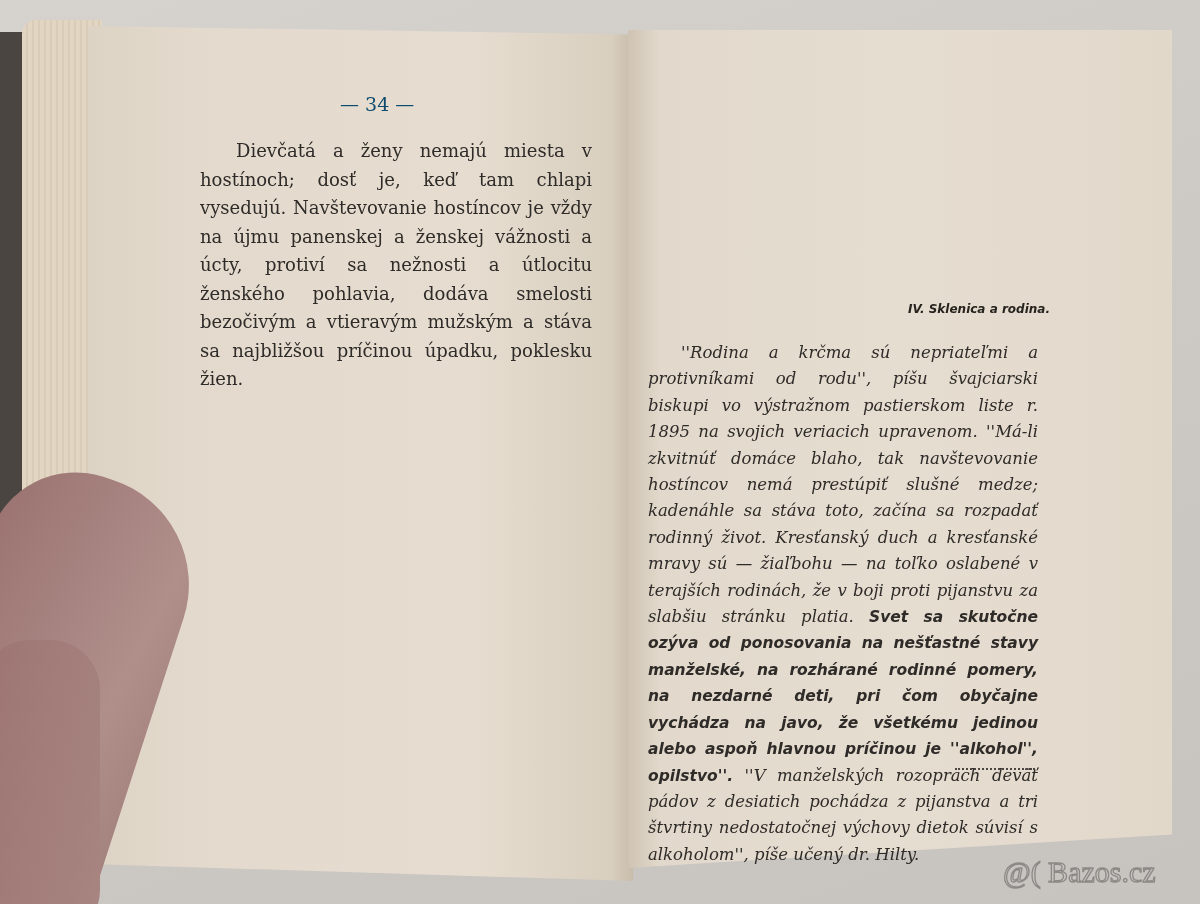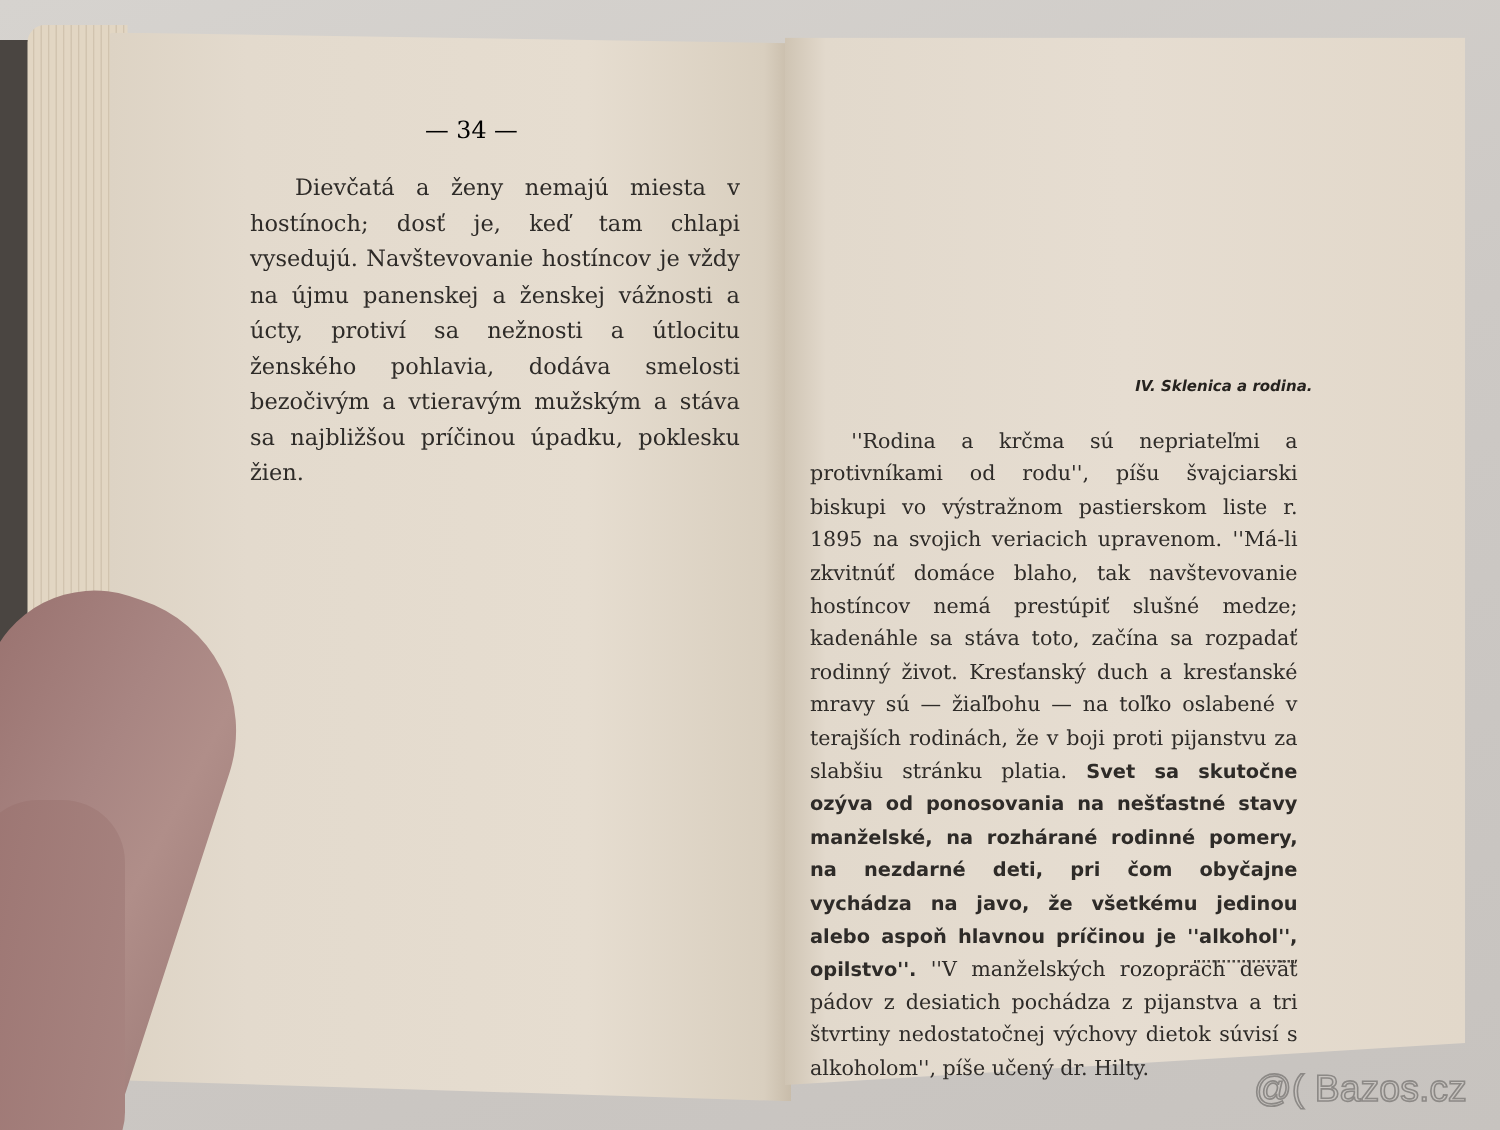--- a/index.html
+++ b/index.html
@@ -22,56 +22,56 @@
     background: linear-gradient(90deg, #ddd3c4 0%, #e3dacd 20%, #e6ddd0 70%, #d9cfbf 96%, #c8bcaa 100%);
     border-radius: 2px 0 0 2px;
     clip-path: polygon(0 0, 100% 1%, 100% 100%, 0 98%);
   }
   .page-right {
     position: absolute; left: 628px; top: 30px; width: 544px; height: 838px;
     background: linear-gradient(90deg, #cfc4b3 0%, #e2d9cc 6%, #e6ddd1 50%, #e2d8ca 100%);
     clip-path: polygon(0 0, 100% 0, 100% 96%, 0 100%);
   }
   .page-number {
-    position: absolute; left: 340px; top: 93px; font-size: 19px; color: #000000;
+    position: absolute; left: 340px; top: 93px; font-size: 19px; color: #0c4a6e;
   }
   .text-left {
     position: absolute; left: 200px; top: 137px; width: 392px;
     font-size: 18px; line-height: 28.5px; color: #2e2b28;
     text-align: justify; text-indent: 0;
   }
   .text-left p { margin: 0; text-indent: 2em; }
   .chapter-title {
     position: absolute; left: 640px; top: 302px; width: 410px; text-align: right;
     font-family: "DejaVu Sans", sans-serif; font-weight: bold; font-size: 12px; color: #26231f; font-style: italic;
   }
   .text-right {
     position: absolute; left: 648px; top: 340px; width: 390px;
-    font-size: 16.5px; line-height: 26.4px; color: #2e2b28; text-align: justify;
+    font-size: 16.5px; line-height: 26.4px; color: #2e2b28; text-align: justify; font-style: italic;
   }
   .text-right p { margin: 0; text-indent: 2em; }
   .text-right b { font-family: "DejaVu Sans", sans-serif; font-weight: bold; font-size: 15.5px; }
   .ink-mark {
     position: absolute; left: 955px; top: 768px; width: 80px; height: 3px;
     border-top: 2px dotted #4a4540;
   }
   .finger {
     position: absolute; left: -60px; top: 470px; width: 210px; height: 470px;
     background: linear-gradient(100deg, #9a7370 0%, #a88582 45%, #b08e89 70%, #a2807c 100%);
     border-radius: 90px 110px 40px 40px;
     transform: rotate(18deg);
   }
   .finger2 {
     position: absolute; left: -20px; top: 640px; width: 120px; height: 300px;
     background: linear-gradient(100deg, #9c7572, #a88581);
     border-radius: 50px;
   }
   .watermark {
     position: absolute; left: 1003px; top: 855px;
-    font-family: Liberation Sans, sans-serif; font-size: 30px; color: transparent;
+    font-family: Liberation Serif, serif; font-size: 30px; color: transparent;
     -webkit-text-stroke: 1.3px #8c8986; letter-spacing: 0px;
   }
 </style>
 </head>
 <body>
 
 <div class="cover-edge"></div>
 <div class="stack-left"></div>
 <div class="page-left"></div>
 <div class="page-right"></div>

